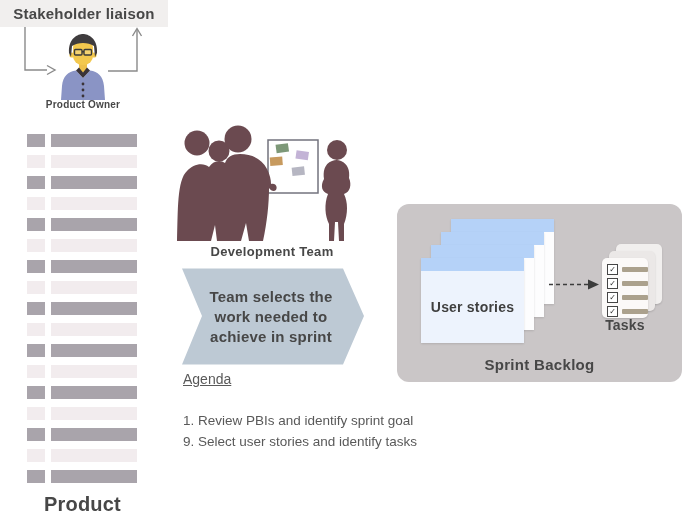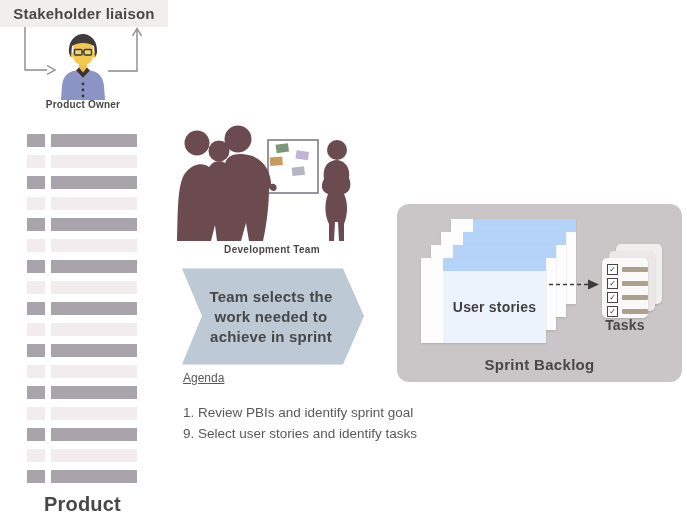--- a/index.html
+++ b/index.html
@@ -22,38 +22,38 @@
   .backlog{position:absolute;left:27px;top:134px;}
   .pb-row{display:flex;margin-bottom:8px;}
   .pb-sq{width:18px;height:13px;margin-right:6px;}
   .pb-bar{width:86px;height:13px;}
   .pb-label{position:absolute;left:5px;top:493px;width:155px;text-align:center;
     font-weight:bold;font-size:20px;color:var(--text-dark,#454545);letter-spacing:.2px;}
 
   
   .devteam{position:absolute;left:172px;top:124px;}
   .devteam-label{position:absolute;left:189px;top:244px;width:166px;text-align:center;
-    font-weight:bold;font-size:10px;color:var(--text-dark,#454545);letter-spacing:.3px;}
+    font-weight:bold;font-size:13px;color:var(--text-dark,#454545);letter-spacing:.3px;}
 
   
   .banner{position:absolute;left:180px;top:267px;width:186px;height:99px;}
   .banner-text{position:absolute;left:8px;right:12px;top:0;bottom:0;display:flex;
     flex-direction:column;align-items:center;justify-content:center;
     font-weight:bold;font-size:15px;line-height:20px;color:var(--text-dark,#454545);letter-spacing:.2px;}
 
   
   .agenda{position:absolute;left:183px;top:371px;width:290px;color:var(--text-gray,#595959);}
-  .agenda-title{font-size:12px;text-decoration:underline;margin-bottom:17px;}
+  .agenda-title{font-size:14px;text-decoration:underline;margin-bottom:23px;}
   .agenda-item{font-size:13.5px;line-height:21px;white-space:nowrap;}
 
   
   .panel{position:absolute;left:397px;top:204px;width:285px;height:178px;
     background:var(--panel-fill,#cac6c7);border-radius:12px;}
   .story-card{position:absolute;width:103px;height:85px;background:#fdfdfe;
-    box-shadow:0 1px 2px rgba(0,0,0,.12);display:flex;flex-direction:column;padding-left:22px;}
+    box-shadow:0 1px 2px rgba(0,0,0,.12);display:flex;flex-direction:column;}
   .card-head{height:13px;background:var(--card-header-blue,#b5d2f8);flex:0 0 auto;}
   .c4{left:54px;top:15px;} .c3{left:44px;top:28px;} .c2{left:34px;top:41px;}
   .front-card{left:24px;top:54px;}
   .front-card .card-body{flex:1;background:var(--card-body-blue,#edf3fd);
     display:flex;align-items:center;justify-content:center;
     font-weight:bold;font-size:14px;color:#3f3f3f;letter-spacing:.2px;}
 
   .dashed-arrow{position:absolute;left:151px;top:74px;}
 
   .task-page{position:absolute;width:46px;height:60px;border-radius:5px;

